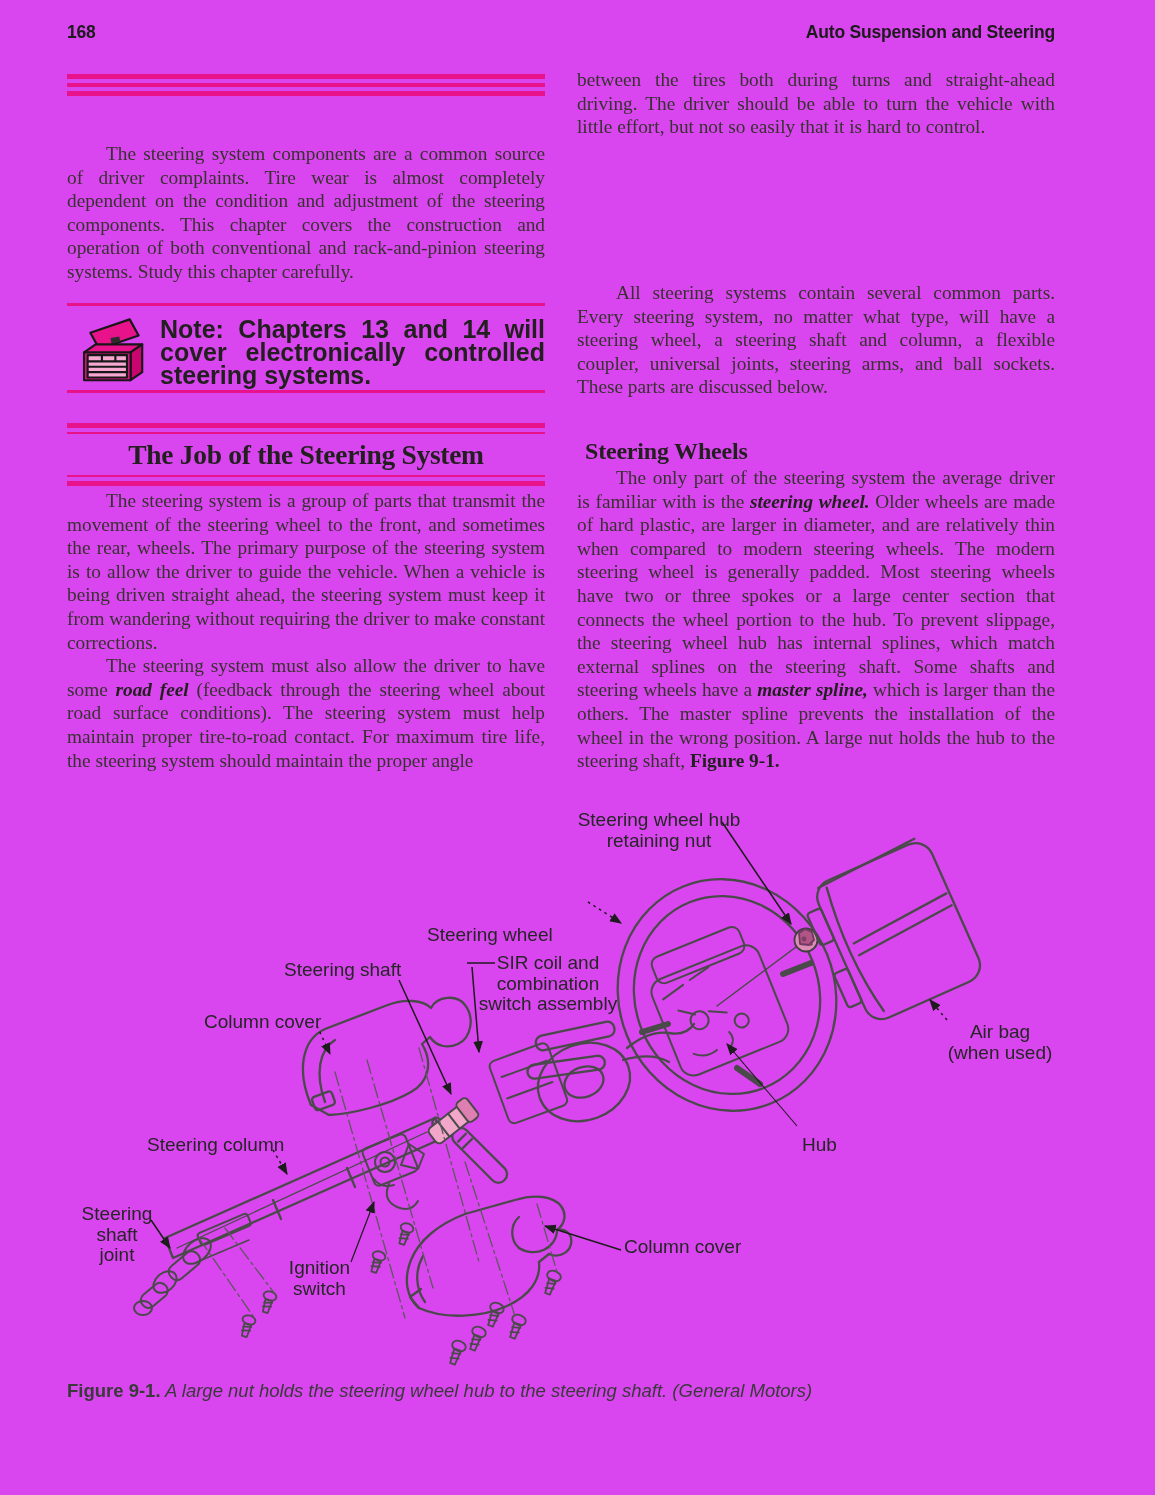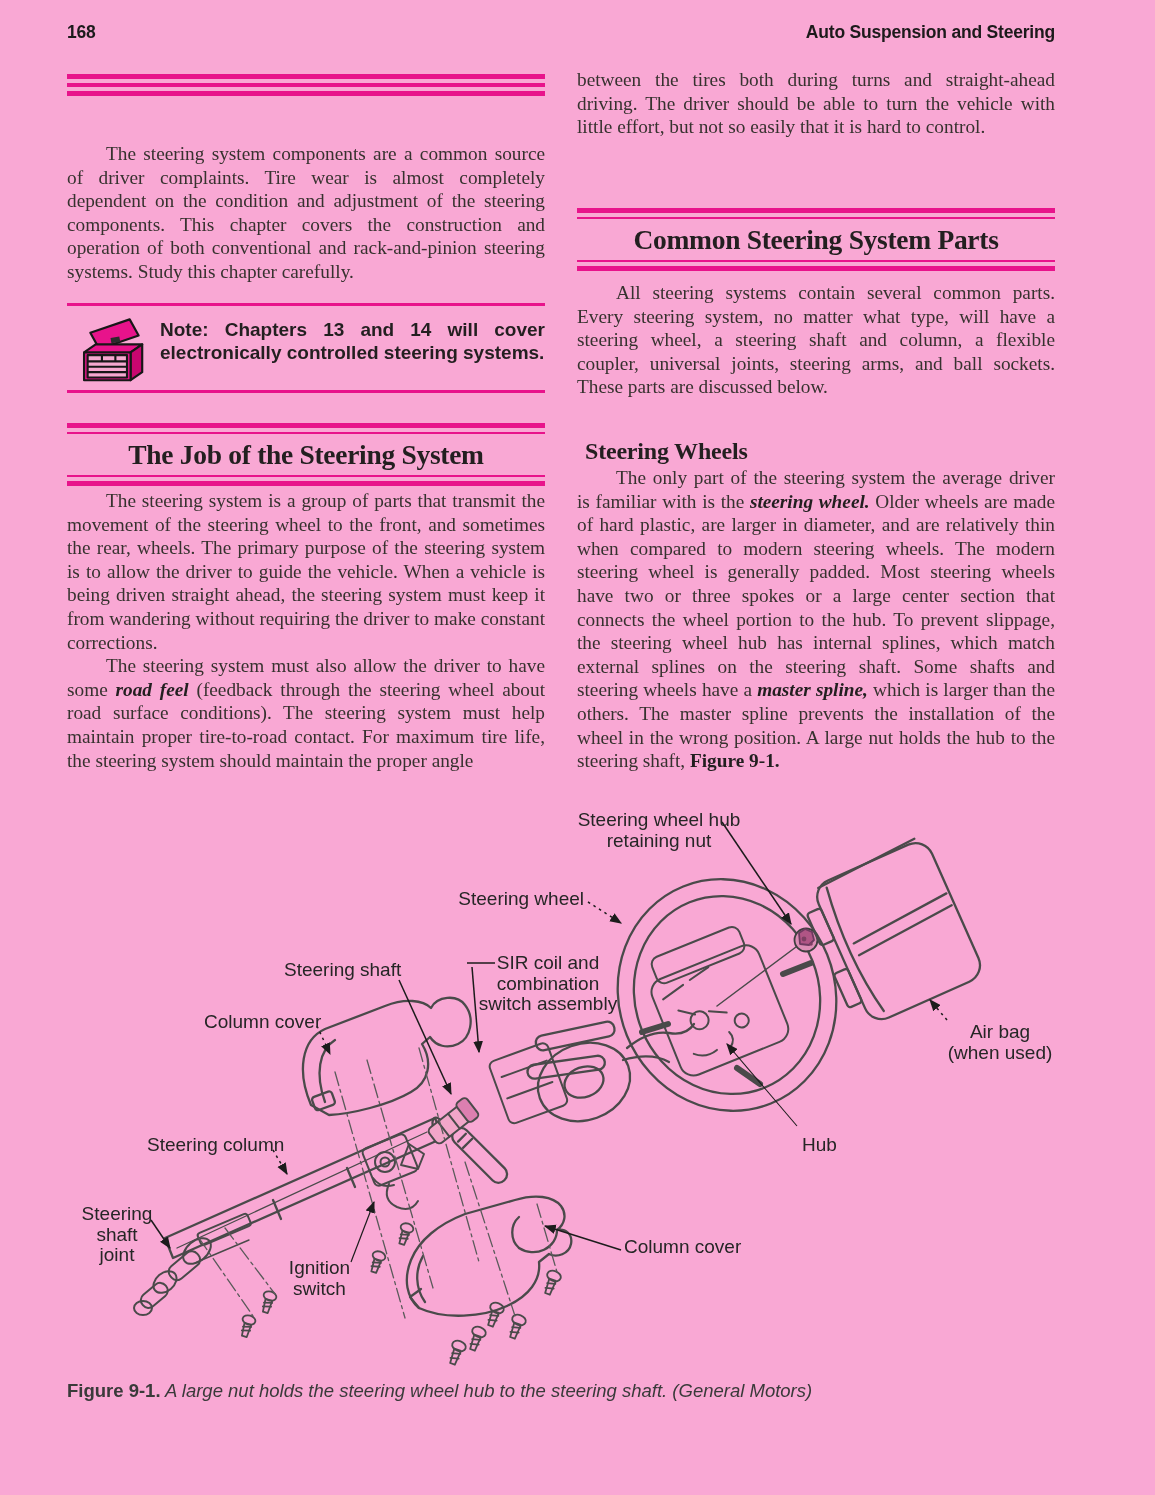--- a/index.html
+++ b/index.html
@@ -1,16 +1,16 @@
 <!DOCTYPE html>
 <html><head>
 <meta charset="utf-8">
 <style>
   html,body{margin:0;padding:0;background:#888;}
-  .page{position:relative;width:1155px;height:1495px;background:#f9a8d4;
+  .page{position:relative;width:1155px;height:1495px;background:#d946ef;
         font-family:"Liberation Serif",serif;color:#312c2e;overflow:hidden;margin:0 auto;}
   .abs{position:absolute;}
 
   
   .runhead{top:22px;font-family:"Liberation Sans",sans-serif;font-weight:bold;
            font-size:17.5px;color:#1c1a1b;letter-spacing:-0.2px;}
   .runhead.left{left:67px;}
   .runhead.right{right:100px;margin-left:32px;}
 
   
@@ -25,30 +25,30 @@
   p.body{font-size:19.3px;line-height:23.6px;text-align:justify;margin:0;color:#37322f;}
   .indent{text-indent:39px;}
   .term{font-weight:bold;font-style:italic;color:#231f20;}
   .figref{font-weight:bold;color:#231f20;}
 
   
   .note{left:67px;top:303px;width:478px;height:90px;box-sizing:border-box;
         border-top:3px solid #E8138B;border-bottom:3px solid #E8138B;}
   .note-icon{position:absolute;left:8px;top:8px;}
   .note-text{position:absolute;left:93px;top:12px;width:385px;
-             font-family:"Liberation Sans",sans-serif;font-weight:bold;font-size:19px;
+             font-family:"Liberation Sans",sans-serif;font-weight:bold;font-size:25px;
              line-height:23px;text-align:justify;color:#231f20;}
 
   h3.subhead{margin:8px;font-size:24px;font-weight:bold;color:#231f20;letter-spacing:-0.2px;}
 
   
   .figure{left:67px;top:810px;width:1030px;height:566px;}
   .fig-label{position:absolute;font-family:"Liberation Sans",sans-serif;font-size:19px;
              line-height:20.5px;color:#262626;white-space:pre-line;}
-  .tc{text-align:center;} .tr{text-align:right;}
+  .tc{text-align:center;} .tr{text-align:left;margin-top:36px;}
   .caption{left:67px;top:1380px;width:980px;font-family:"Liberation Sans",sans-serif;
            font-size:18.5px;color:#3a3a3a;}
   .caption .cap-label{font-weight:bold;}
   .caption .cap-text{font-style:italic;}
 </style>
 </head>
 <body>
 
 <div class="page">
 
@@ -97,27 +97,20 @@
 
   <div class="abs" style="left:67px;top:489px;width:478px;">
     <p class="body indent">The steering system is a group of parts that transmit the movement of the steering wheel to the front, and sometimes the rear, wheels. The primary purpose of the steering system is to allow the driver to guide the vehicle. When a vehicle is being driven straight ahead, the steering system must keep it from wandering without requiring the driver to make constant corrections.</p>
     <p class="body indent"><span>The steering system must also allow the driver to have some </span><span class="term">road feel</span><span> (feedback through the steering wheel about road surface conditions). The steering system must help maintain proper tire-to-road contact. For maximum tire life, the steering system should maintain the proper angle</span></p>
   </div>
 
   <div class="abs" style="left:577px;top:68px;width:478px;">
     <p class="body">between the tires both during turns and straight-ahead driving. The driver should be able to turn the vehicle with little effort, but not so easily that it is hard to control.</p>
   </div>
 
-  <div class="abs headblock" style="left:577px;top:208px;width:478px;">
-    <div class="bar"></div>
-    <div class="thin gap-a"></div>
-    <h2>Common Steering System Parts</h2>
-    <div class="thin gap-b"></div>
-    <div class="bar"></div>
-  </div>
 
   <div class="abs" style="left:577px;top:281px;width:478px;">
     <p class="body indent">All steering systems contain several common parts. Every steering system, no matter what type, will have a steering wheel, a steering shaft and column, a flexible coupler, universal joints, steering arms, and ball sockets. These parts are discussed below.</p>
   </div>
 
   <h3 class="abs subhead" style="left:577px;top:430px;width:478px;">Steering Wheels</h3>
 
   <div class="abs" style="left:577px;top:466px;width:478px;">
     <p class="body indent"><span>The only part of the steering system the average driver is familiar with is the </span><span class="term">steering wheel.</span><span> Older wheels are made of hard plastic, are larger in diameter, and are relatively thin when compared to modern steering wheels. The modern steering wheel is generally padded. Most steering wheels have two or three spokes or a large center section that connects the wheel portion to the hub. To prevent slippage, the steering wheel hub has internal splines, which match external splines on the steering shaft. Some shafts and steering wheels have a </span><span class="term">master spline,</span><span> which is larger than the others. The master spline prevents the installation of the wheel in the wrong position. A large nut holds the hub to the steering shaft, </span><span class="figref">Figure 9-1.</span></p>
   </div>

